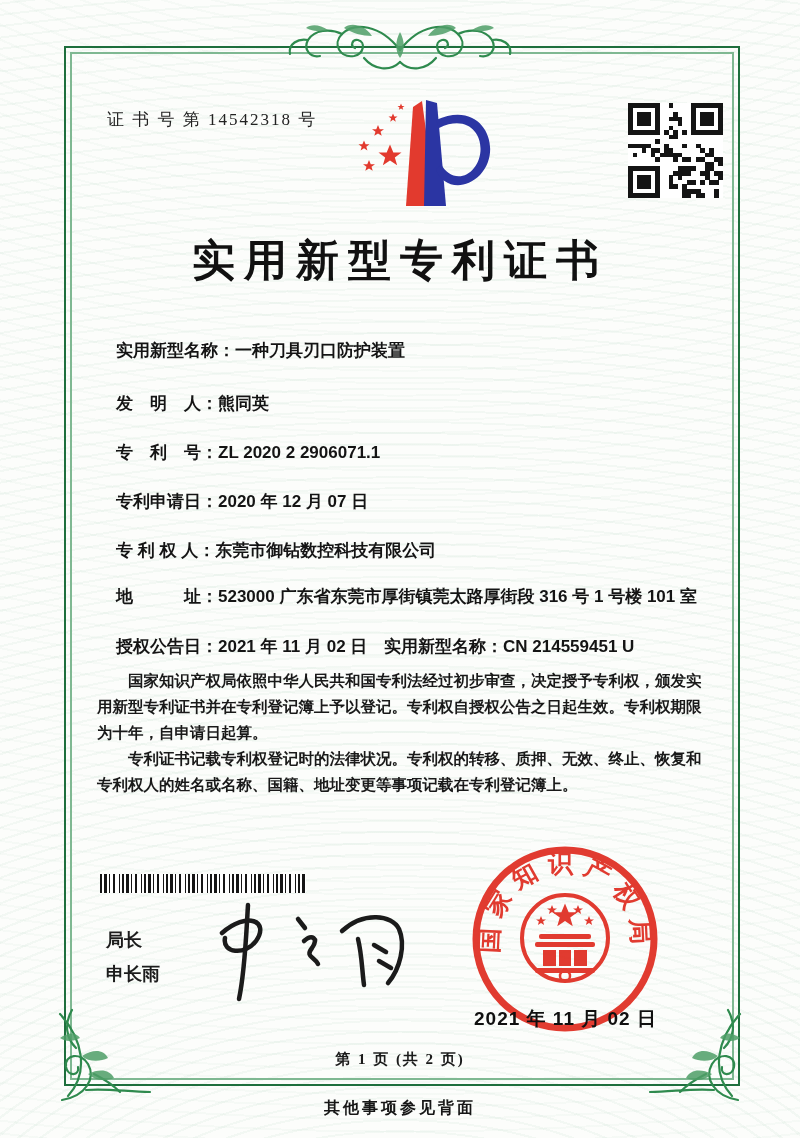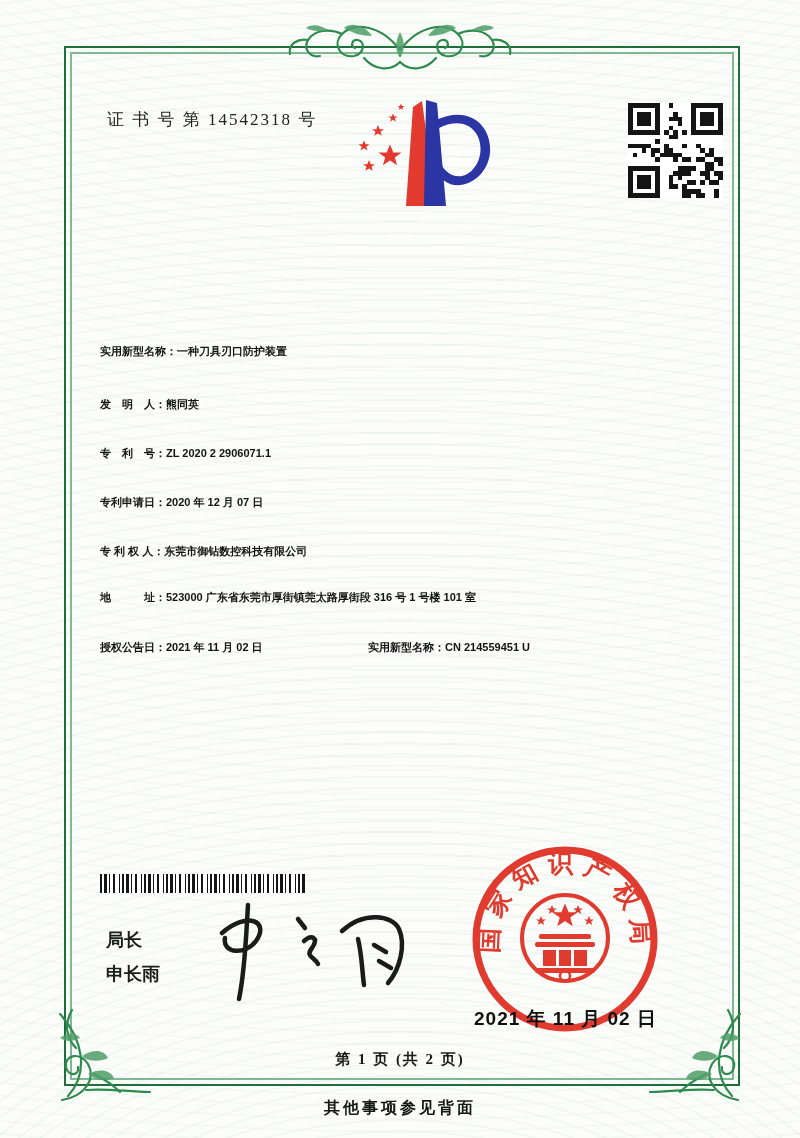--- a/index.html
+++ b/index.html
@@ -38,23 +38,23 @@
     margin-left:19px;
   }
   .logo{position:absolute;left:344px;top:94px;width:152px;height:122px;}
   .qr{position:absolute;left:628px;top:103px;width:95px;height:95px;}
   .doc-title{
     position:absolute;left:0;top:232px;width:800px;text-align:center;
     font-size:43px;font-weight:bold;letter-spacing:9px;color:#111;
   }
   
   .frow{
-    position:absolute;left:100px;width:620px;
+    position:absolute;left:116px;width:620px;
     font-family:"Liberation Sans","DejaVu Sans",sans-serif;
-    font-size:11px;line-height:26px;color:#141414;
+    font-size:17px;line-height:26px;color:#141414;
   }
   .frow .lbl{font-weight:bold;}
   .frow .val{font-weight:bold;}
   .addr-val{display:inline-block;vertical-align:top;width:500px;}
   .grant-no{position:absolute;left:268px;top:0;}
   
   .paras{
     position:absolute;left:97px;top:668px;width:616px;
     font-size:15.5px;line-height:26px;color:#191919;
     font-family:"Liberation Serif","DejaVu Serif",serif;
@@ -350,20 +350,21 @@
         <rect x="18.10" y="90.48" width="4.67" height="4.67" fill="#141414"></rect>
         <rect x="22.62" y="90.48" width="4.67" height="4.67" fill="#141414"></rect>
         <rect x="27.14" y="90.48" width="4.67" height="4.67" fill="#141414"></rect>
         <rect x="54.29" y="90.48" width="4.67" height="4.67" fill="#141414"></rect>
         <rect x="58.81" y="90.48" width="4.67" height="4.67" fill="#141414"></rect>
         <rect x="67.86" y="90.48" width="4.67" height="4.67" fill="#141414"></rect>
         <rect x="72.38" y="90.48" width="4.67" height="4.67" fill="#141414"></rect>
         <rect x="85.95" y="90.48" width="4.67" height="4.67" fill="#141414"></rect>
       </svg></div>
 
+  <div class="doc-title">实用新型专利证书</div>
 
   <div class="frow" style="top:338px">
     <span class="lbl">实用新型名称：</span><span class="val">一种刀具刃口防护装置</span>
   </div>
   <div class="frow" style="top:391px">
     <span class="lbl">发　明　人：</span><span class="val">熊同英</span>
   </div>
   <div class="frow" style="top:440px">
     <span class="lbl">专　利　号：</span><span class="val">ZL 2020 2 2906071.1</span>
   </div>
@@ -376,20 +377,24 @@
   <div class="frow" style="top:584px">
     <span class="lbl" style="vertical-align:top">地　　　址：</span><span class="val addr-val">523000 广东省东莞市厚街镇莞太路厚街段 316 号 1 号楼 101 室</span>
   </div>
   <div class="frow" style="top:634px">
     <span class="lbl">授权公告日：</span><span class="val">2021 年 11 月 02 日</span>
     <span class="grant-no">
       <span class="lbl">实用新型名称：</span><span class="val">CN 214559451 U</span>
     </span>
   </div>
 
+  <div class="paras">
+    <p>国家知识产权局依照中华人民共和国专利法经过初步审查，决定授予专利权，颁发实用新型专利证书并在专利登记簿上予以登记。专利权自授权公告之日起生效。专利权期限为十年，自申请日起算。</p>
+    <p>专利证书记载专利权登记时的法律状况。专利权的转移、质押、无效、终止、恢复和专利权人的姓名或名称、国籍、地址变更等事项记载在专利登记簿上。</p>
+  </div>
 
   <div class="barcode"></div>
 
   <div class="sig-title">局长</div>
   <div class="sig-name">申长雨</div>
   <svg class="signature" viewBox="0 0 225 112">
     <g fill="none" stroke="#1b1b1b" stroke-width="4.5" stroke-linecap="round">
       <path d="M30,40 C55,18 78,28 64,48 C53,63 30,60 33,45"></path>
       <path d="M56,12 C54,44 53,78 47,106"></path>
       <path d="M106,26 l7,9"></path>

